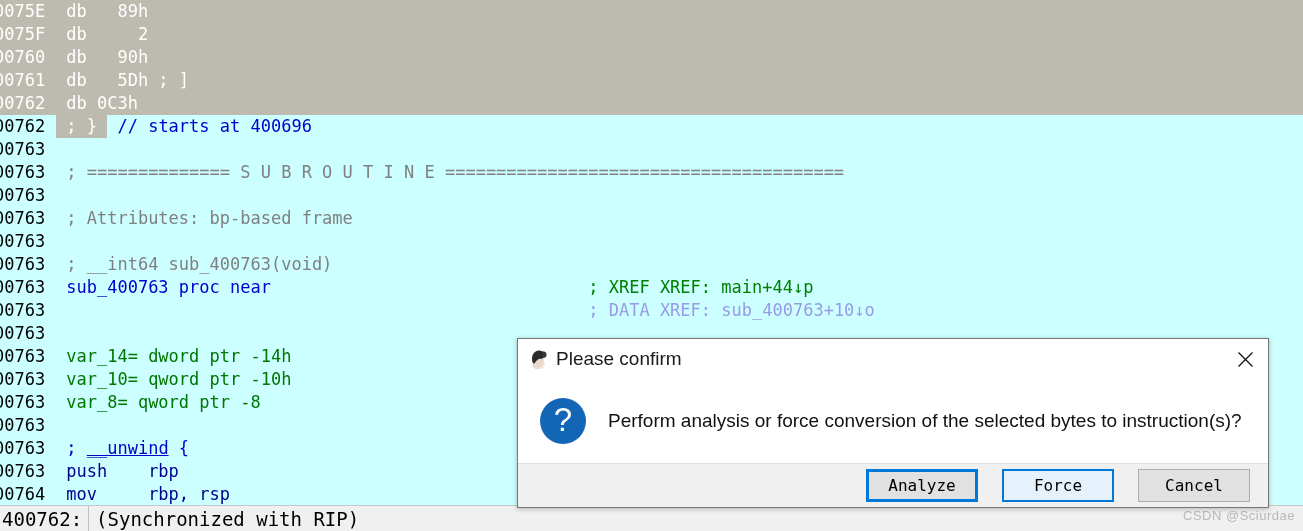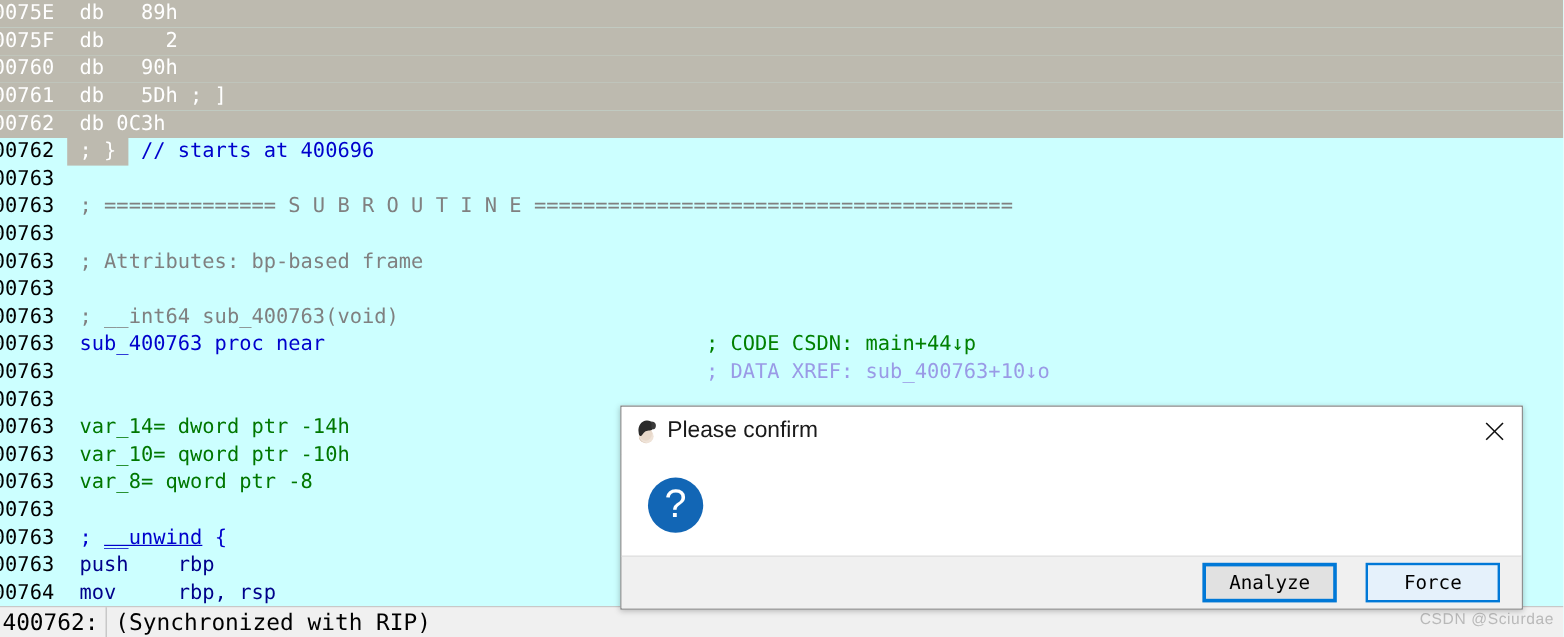--- a/index.html
+++ b/index.html
@@ -235,21 +235,21 @@
       <div class="line sel"><span class="addr">00760</span><span class="body"> <span class="c-white">db   90h</span></span></div>
       <div class="line sel"><span class="addr">00761</span><span class="body"> <span class="c-white">db   5Dh ; ]</span></span></div>
       <div class="line sel"><span class="addr">00762</span><span class="body"> <span class="c-white">db 0C3h</span></span></div>
       <div class="line"><span class="addr">00762</span><span class="body"><span class="selbox"> ; } </span> <span class="c-blue">// starts at 400696</span></span></div>
       <div class="line"><span class="addr">00763</span><span class="body"> </span></div>
       <div class="line"><span class="addr">00763</span><span class="body"> <span class="c-gray">; ============== S U B R O U T I N E =======================================</span></span></div>
       <div class="line"><span class="addr">00763</span><span class="body"> </span></div>
       <div class="line"><span class="addr">00763</span><span class="body"> <span class="c-gray">; Attributes: bp-based frame</span></span></div>
       <div class="line"><span class="addr">00763</span><span class="body"> </span></div>
       <div class="line"><span class="addr">00763</span><span class="body"> <span class="c-gray">; __int64 sub_400763(void)</span></span></div>
-      <div class="line"><span class="addr">00763</span><span class="body"> <span class="c-blue">sub_400763 proc near</span></span><span>                               </span><span class="cmt-col"><span class="c-green">; CODE CSDN: </span><span class="c-green">main+44↓p</span></span></div>
+      <div class="line"><span class="addr">00763</span><span class="body"> <span class="c-blue">sub_400763 proc near</span></span><span>                               </span><span class="cmt-col"><span class="c-green">; XREF XREF: </span><span class="c-green">main+44↓p</span></span></div>
       <div class="line"><span class="addr">00763</span><span class="body"> </span><span>                                                   </span><span class="cmt-col"><span class="c-lilac">; DATA XREF: </span><span class="c-lilac">sub_400763+10↓o</span></span></div>
       <div class="line"><span class="addr">00763</span><span class="body"> </span></div>
       <div class="line"><span class="addr">00763</span><span class="body"> <span class="c-dgreen">var_14= dword ptr -14h</span></span></div>
       <div class="line"><span class="addr">00763</span><span class="body"> <span class="c-dgreen">var_10= qword ptr -10h</span></span></div>
       <div class="line"><span class="addr">00763</span><span class="body"> <span class="c-dgreen">var_8= qword ptr -8</span></span></div>
       <div class="line"><span class="addr">00763</span><span class="body"> </span></div>
       <div class="line"><span class="addr">00763</span><span class="body"> <span class="c-blue">; <span class="underline">__unwind</span> {</span></span></div>
       <div class="line"><span class="addr">00763</span><span class="body"> <span class="c-navy">push    rbp</span></span></div>
       <div class="line"><span class="addr">00764</span><span class="body"> <span class="c-navy">mov     rbp, rsp</span></span></div>
     </div>
@@ -276,22 +276,24 @@
       <span id="dlg-close">
         <svg width="17" height="17" viewBox="0 0 17 17">
           <line x1="1.5" y1="1.5" x2="15.5" y2="15.5" stroke="#101010" stroke-width="1.3"></line>
           <line x1="15.5" y1="1.5" x2="1.5" y2="15.5" stroke="#101010" stroke-width="1.3"></line>
         </svg>
       </span>
     </div>
 
     <div id="dlg-content">
       <span id="dlg-qicon">?</span>
+      <span id="dlg-message">Perform analysis or force conversion of the selected bytes to instruction(s)?</span>
     </div>
 
     <div id="dlg-buttonbar">
       <div class="dlg-btn default">Analyze</div>
       <div class="dlg-btn hover">Force</div>
+      <div class="dlg-btn normal">Cancel</div>
     </div>
 
   </div>
 
 </div>
 
 </body></html>

